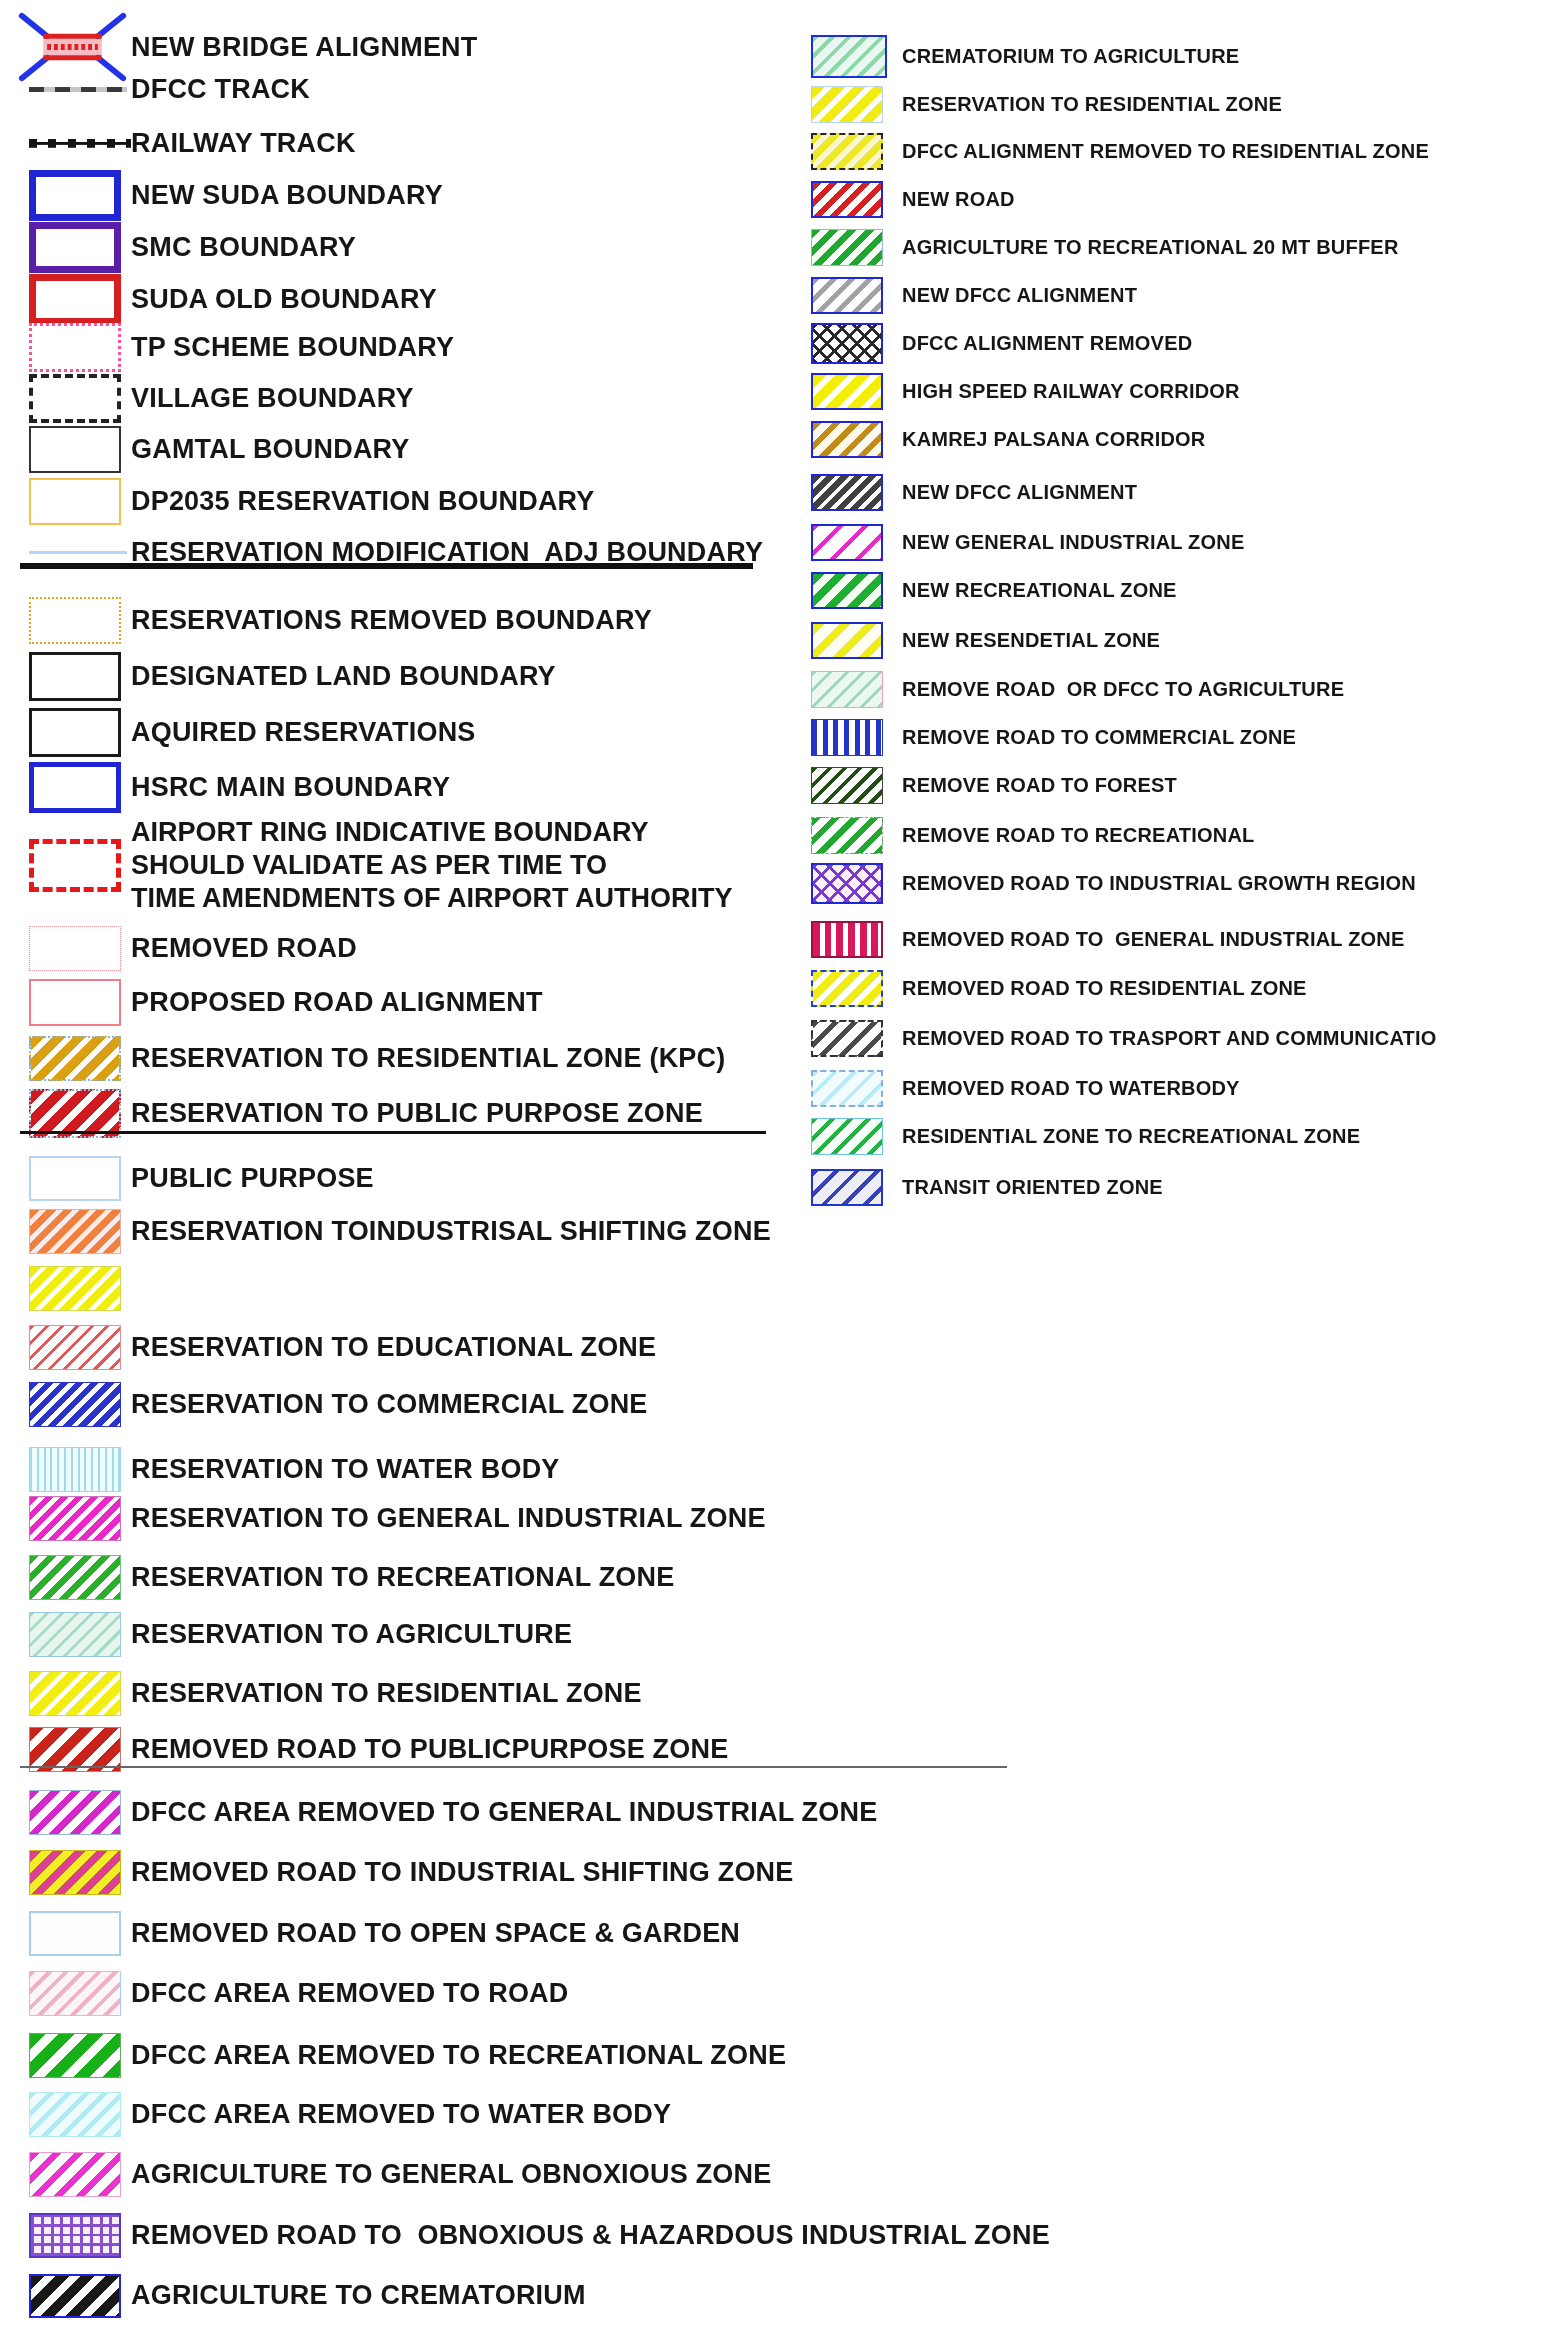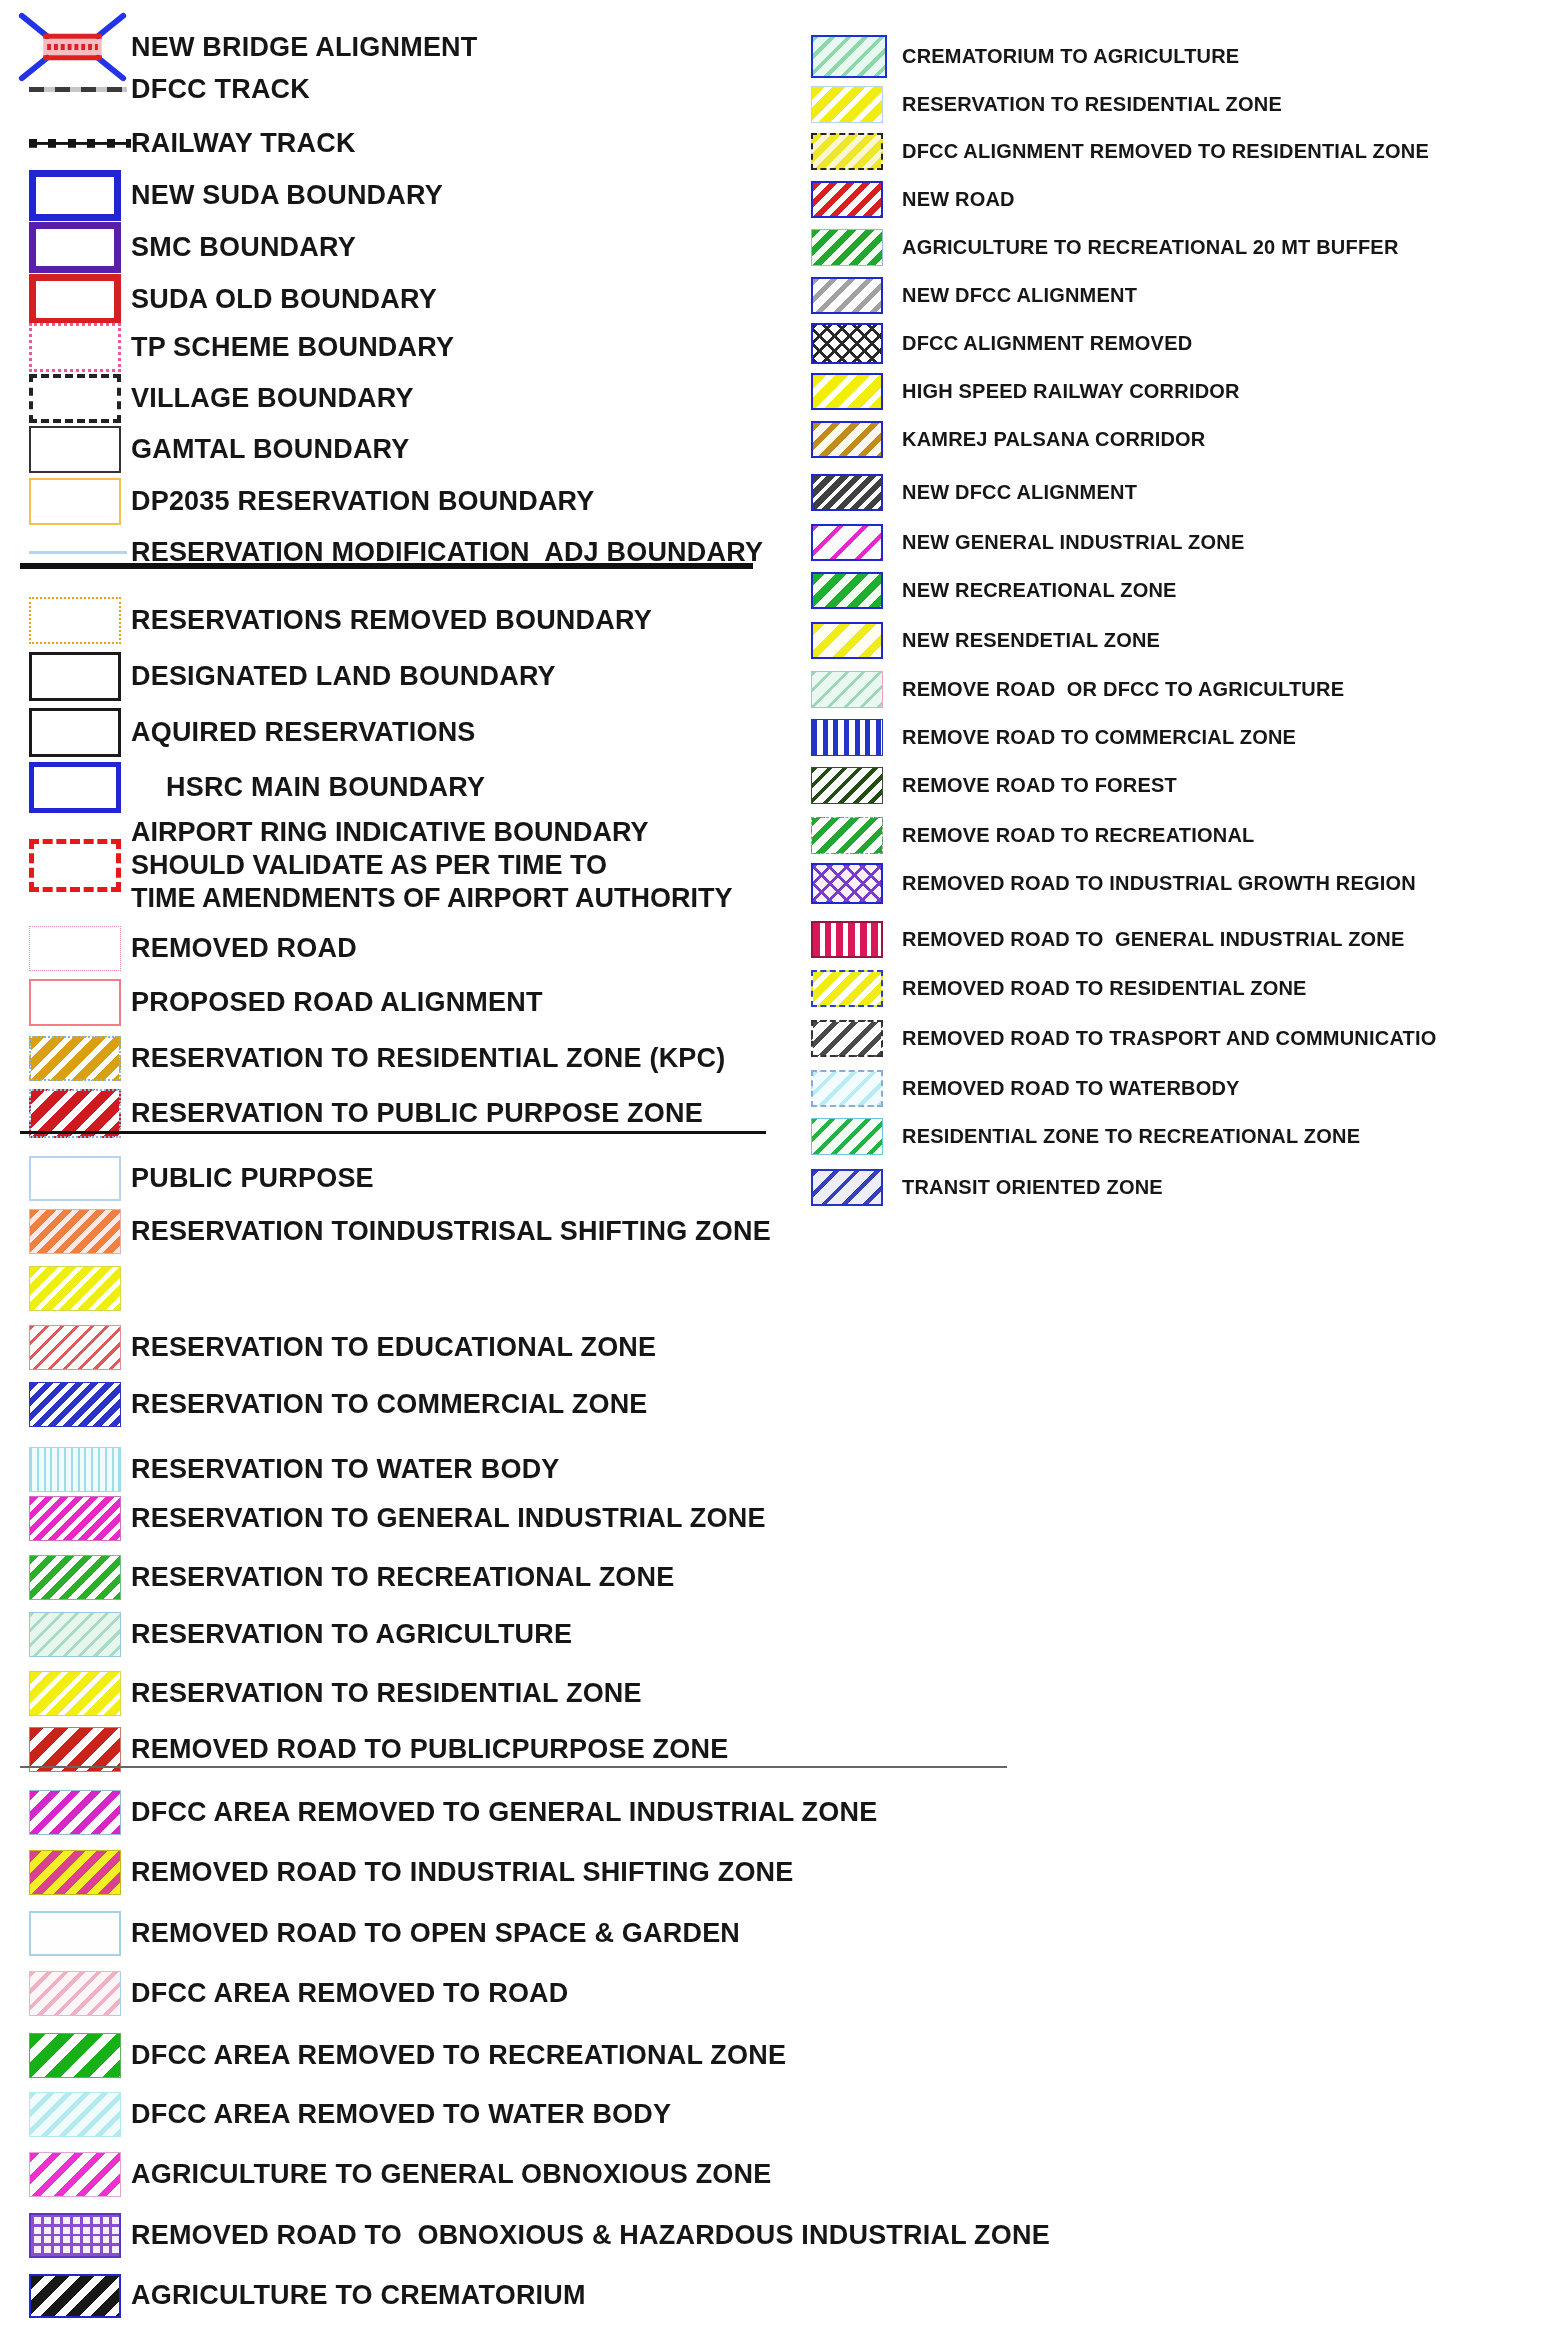--- a/index.html
+++ b/index.html
@@ -119,21 +119,21 @@
           <div class="swatch" style="width: 92px; height: 49px; background-color: rgb(255, 255, 255); border: 3.9px solid rgb(26, 26, 26);"></div>
         </div>
         <div class="lbl">DESIGNATED LAND BOUNDARY</div>
       </div>
       <div class="row left" style="left: 29px; top: 705px; height: 55px;">
         <div class="sw-holder">
           <div class="swatch" style="width: 92px; height: 49px; background-color: rgb(255, 255, 255); border: 3.9px solid rgb(26, 26, 26);"></div>
         </div>
         <div class="lbl">AQUIRED RESERVATIONS</div>
       </div>
-      <div class="row left" style="left: 29px; top: 760px; height: 55px; gap: 35px;">
+      <div class="row left" style="left: 29px; top: 760px; height: 55px;">
         <div class="sw-holder">
           <div class="swatch" style="width: 92px; height: 51px; background-color: rgb(255, 255, 255); border: 5.9px solid rgb(32, 38, 210);"></div>
         </div>
         <div class="lbl">HSRC MAIN BOUNDARY</div>
       </div>
       <div class="row left" style="left: 29px; top: 809px; height: 113px;">
         <div class="sw-holder">
           <div class="swatch" style="width: 92px; height: 53px; background-color: rgb(255, 255, 255); border: 5.9px dashed rgb(232, 24, 24);"></div>
         </div>
         <div class="lbl-multi"><div>AIRPORT RING INDICATIVE BOUNDARY</div><div>SHOULD VALIDATE AS PER TIME TO</div><div>TIME AMENDMENTS OF AIRPORT AUTHORITY</div></div>

